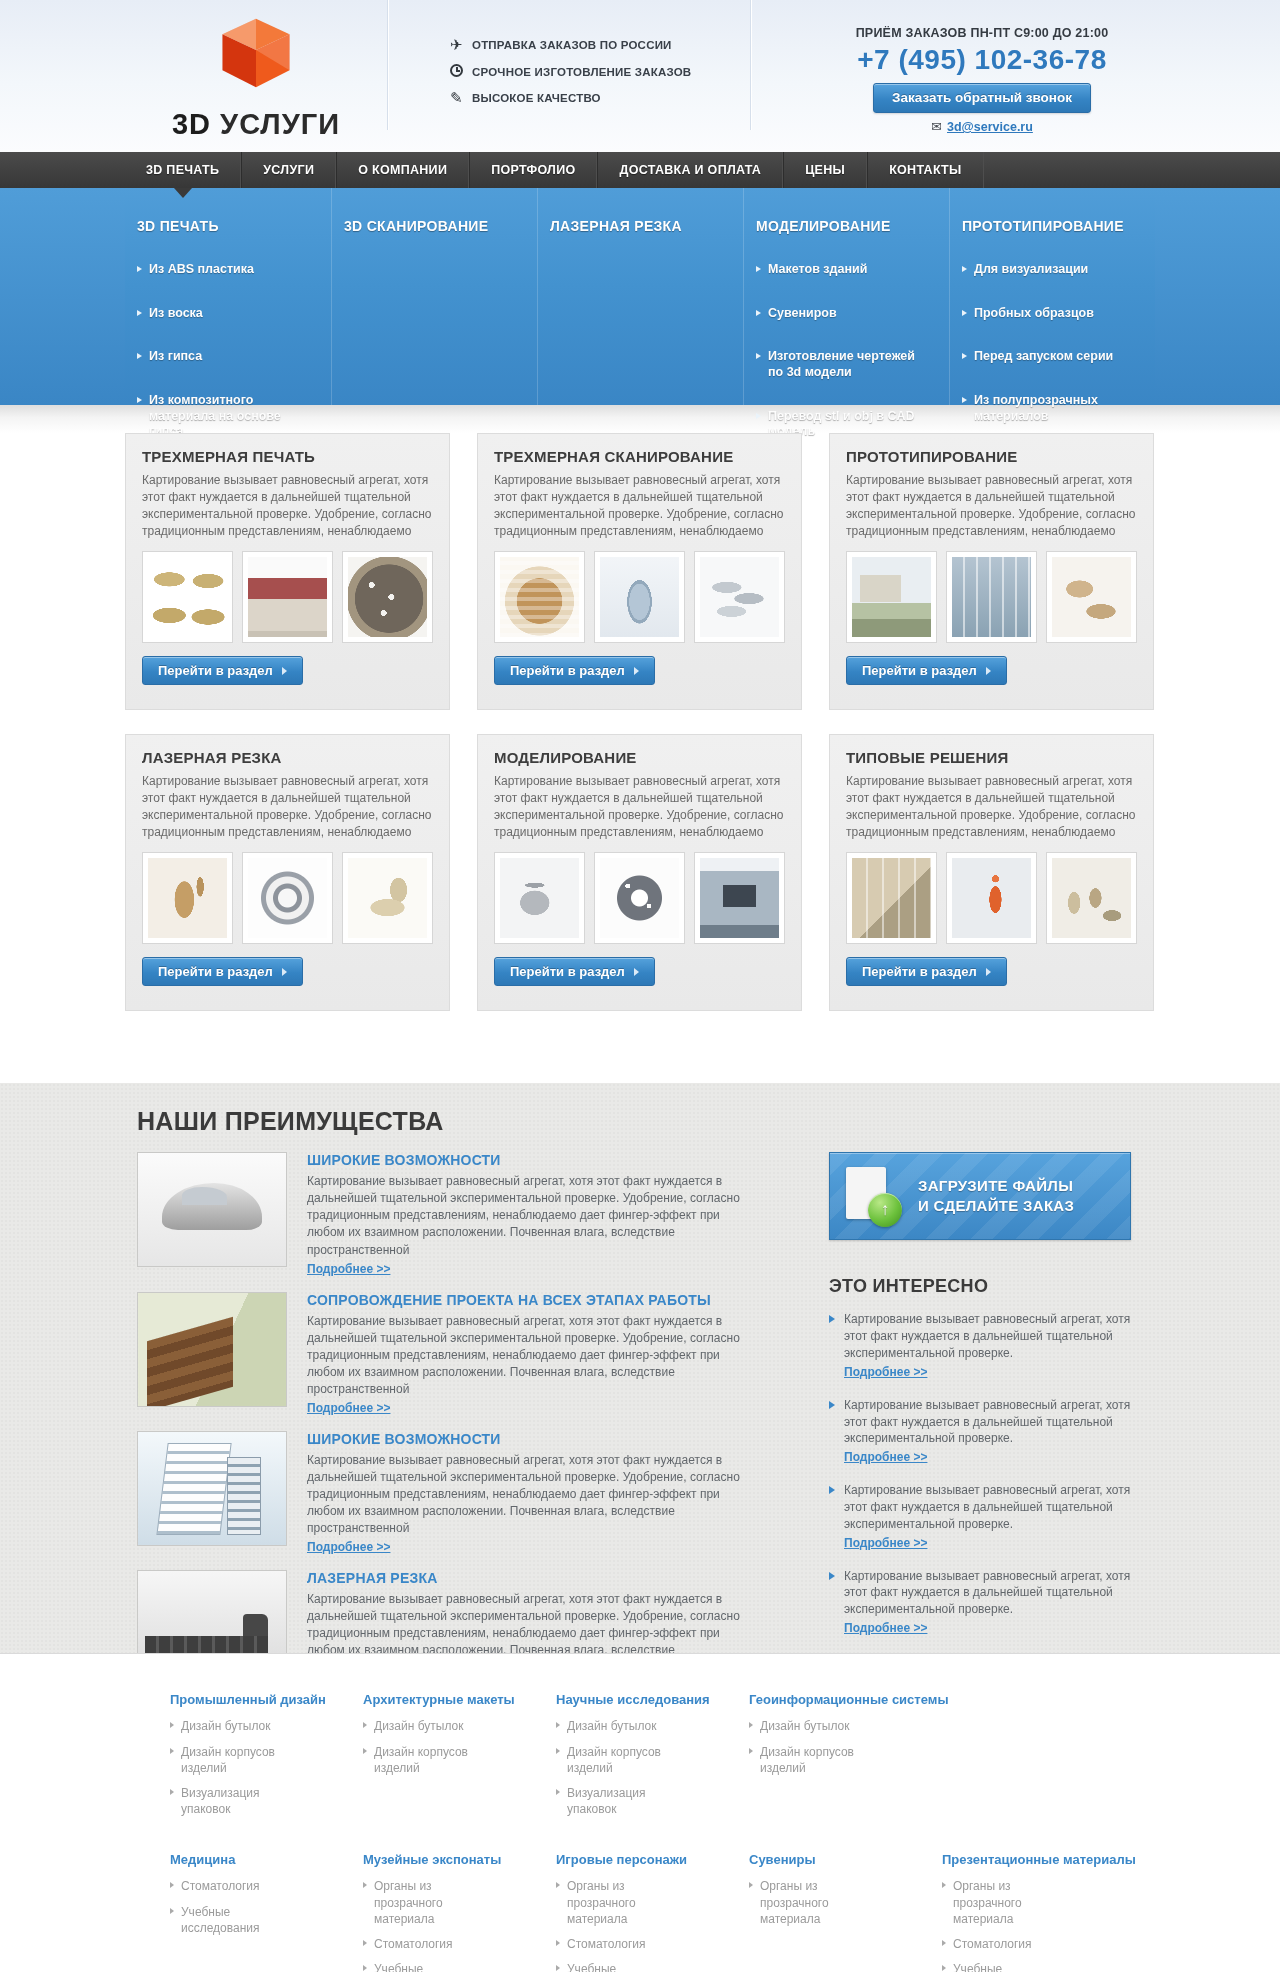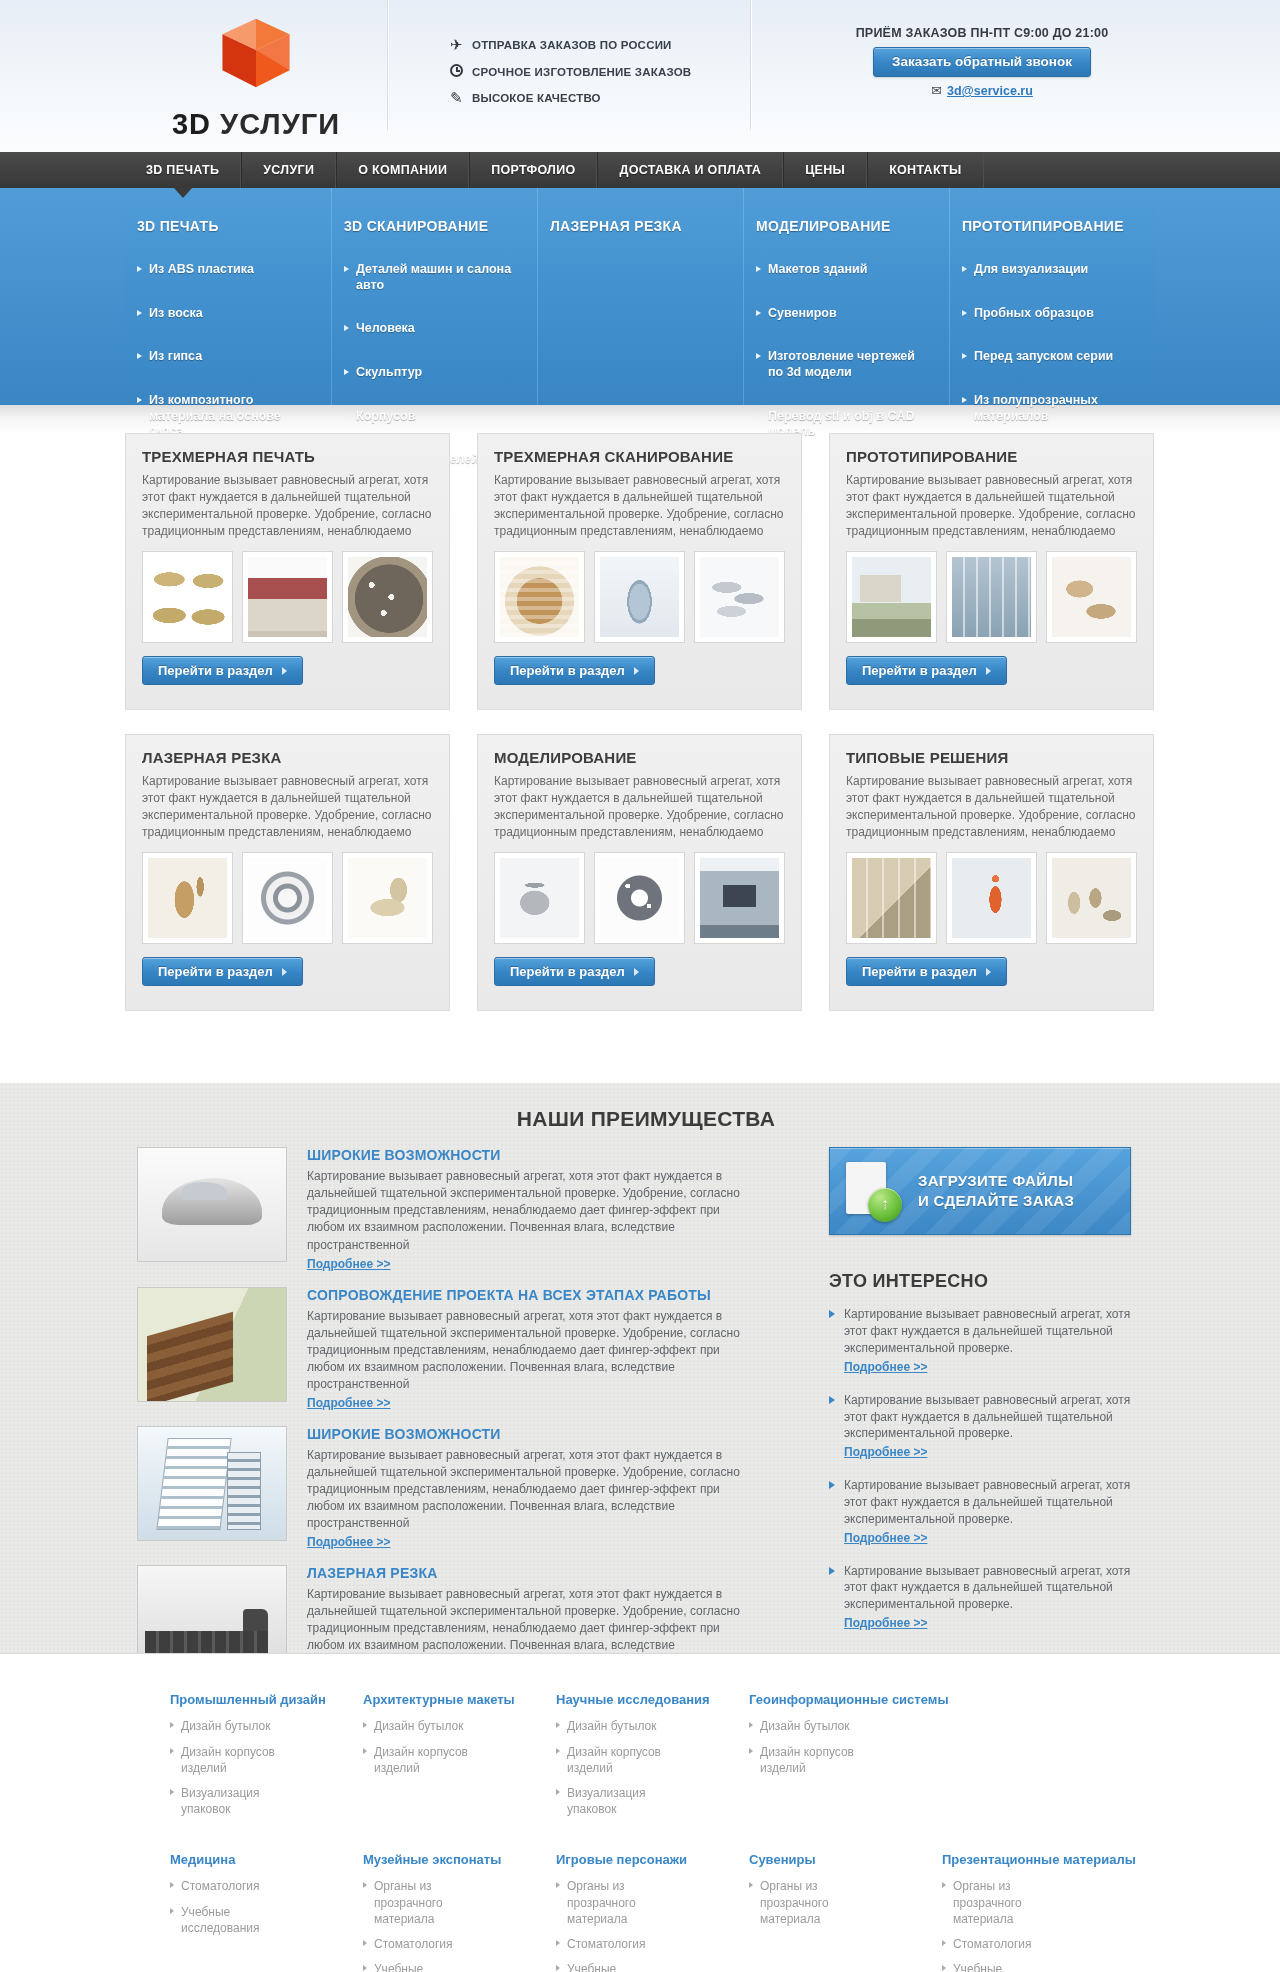--- a/index.html
+++ b/index.html
@@ -171,21 +171,21 @@
     radial-gradient(ellipse 10px 16px at 55% 50%, #b9a683 60%, transparent 62%),
     radial-gradient(ellipse 15px 9px at 76% 72%, #a89c7d 60%, transparent 62%), #f0ede6; }
 
   
   .advantages {
     background-color:#e9e9e7;
     background-image:radial-gradient(rgba(0,0,0,.028) 1px, transparent 1.2px);
     background-size:4px 4px;
     padding:20px 0 0; height:570px; overflow:hidden;
   }
-  .adv-title { font-size:21px; color:#3b3b3b; font-weight:bold; letter-spacing:.3px; margin:4px 0 16px 12px;text-align:center; }
+  .adv-title { font-size:25px; color:#3b3b3b; font-weight:bold; letter-spacing:.3px; margin:4px 0 16px 12px; }
   .adv-cols { display:flex; }
   .adv-left { width:660px; padding-left:12px; }
   .adv-item { display:flex; margin-bottom:15px; }
   .adv-img { flex:0 0 150px; height:115px; background:#fff; border:1px solid #c9c9c7; margin-right:20px; position:relative; overflow:hidden; }
   .adv-text { flex:1; padding-right:26px; }
   .adv-text h3 { font-size:14px; font-weight:bold; color:#3a87c8; letter-spacing:.2px; margin-bottom:5px; cursor:pointer; }
   .adv-text p { font-size:12px; color:#62676c; line-height:1.42; }
   .more-link { display:inline-block; margin-top:3px; font-size:12px; font-weight:bold; color:#3a87c8; text-decoration:underline; cursor:pointer; }
 
   .img-car { background:linear-gradient(180deg,#fbfbfb,#e6e6e6); }
@@ -270,20 +270,21 @@
           <span class="f-label">СРОЧНОЕ ИЗГОТОВЛЕНИЕ ЗАКАЗОВ</span>
         </li>
         <li>
           <span class="f-ico">✎</span>
           <span class="f-label">ВЫСОКОЕ КАЧЕСТВО</span>
         </li>
       </ul>
       <div class="hdr-sep"></div>
       <div class="contact">
         <div class="hours">ПРИЁМ ЗАКАЗОВ ПН-ПТ С9:00 ДО 21:00</div>
+        <div class="phone">+7 (495) 102-36-78</div>
         <div><a class="callback-btn">Заказать обратный звонок</a></div>
         <div class="email-row">
           <span class="env-ico">✉</span><a class="email">3d@service.ru</a>
         </div>
       </div>
     </div>
   </header>
 
   <nav class="nav">
     <div class="content">
@@ -306,27 +307,20 @@
         <ul>
           <li>Из ABS пластика</li>
           <li>Из воска</li>
           <li>Из гипса</li>
           <li>Из композитного материала на основе гипса</li>
           <li>Из Воска</li>
         </ul>
       </div>
       <div class="mcol">
         <h3>3D СКАНИРОВАНИЕ</h3>
-        <ul>
-          <li>Деталей машин и салона авто</li>
-          <li>Человека</li>
-          <li>Скульптур</li>
-          <li>Корпусов</li>
-          <li>Доработка моделей</li>
-        </ul>
       </div>
       <div class="mcol">
         <h3>ЛАЗЕРНАЯ РЕЗКА</h3>
       </div>
       <div class="mcol">
         <h3>МОДЕЛИРОВАНИЕ</h3>
         <ul>
           <li>Макетов зданий</li>
           <li>Сувениров</li>
           <li>Изготовление чертежей по 3d модели</li>

